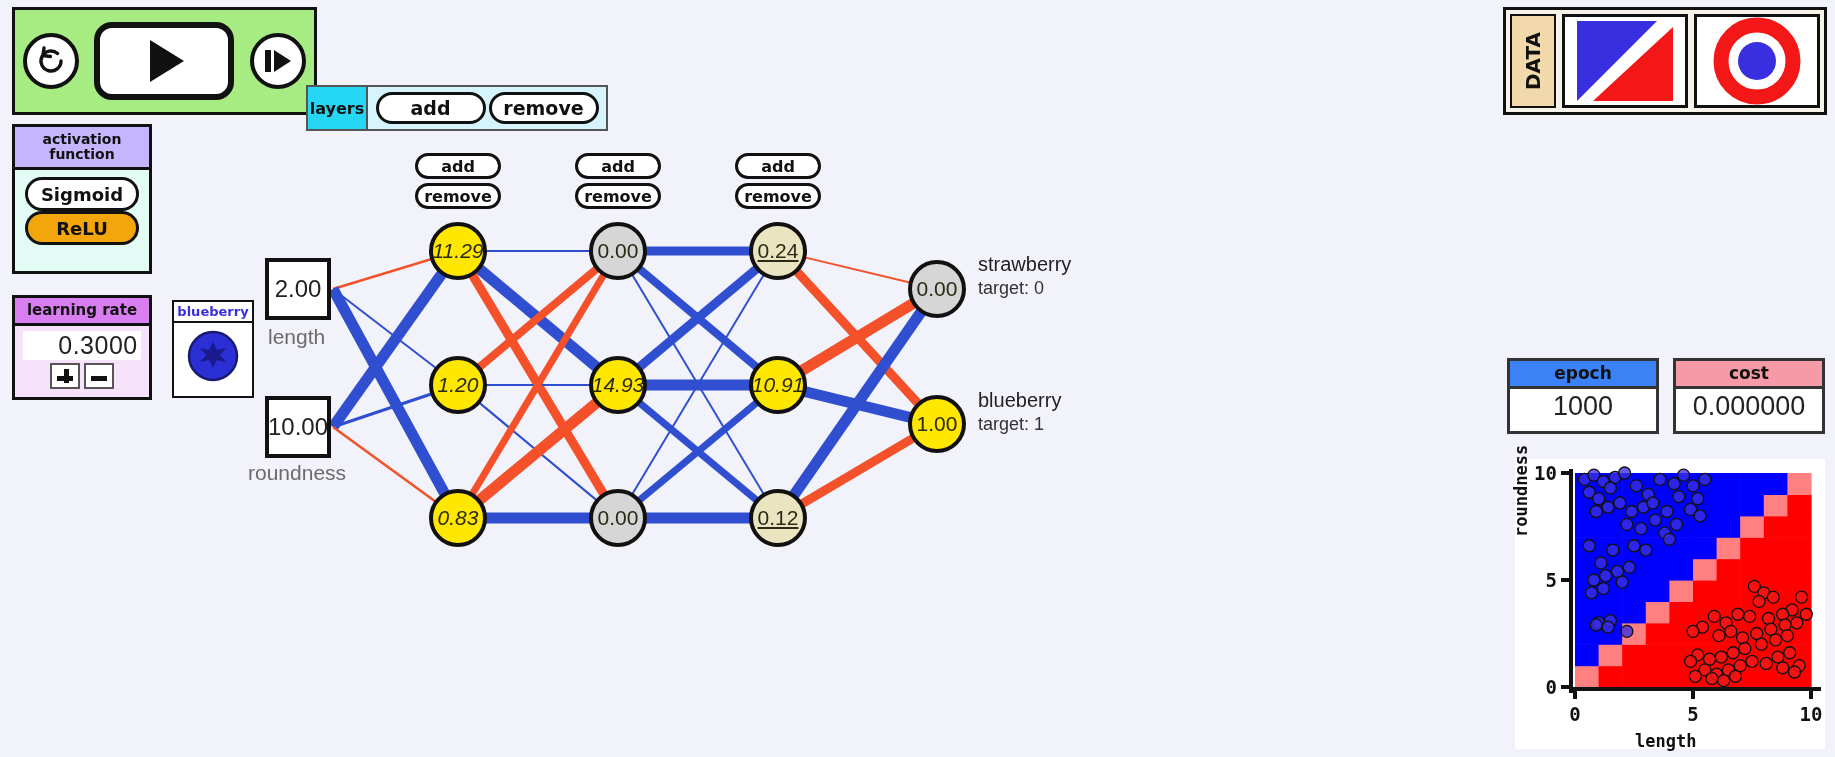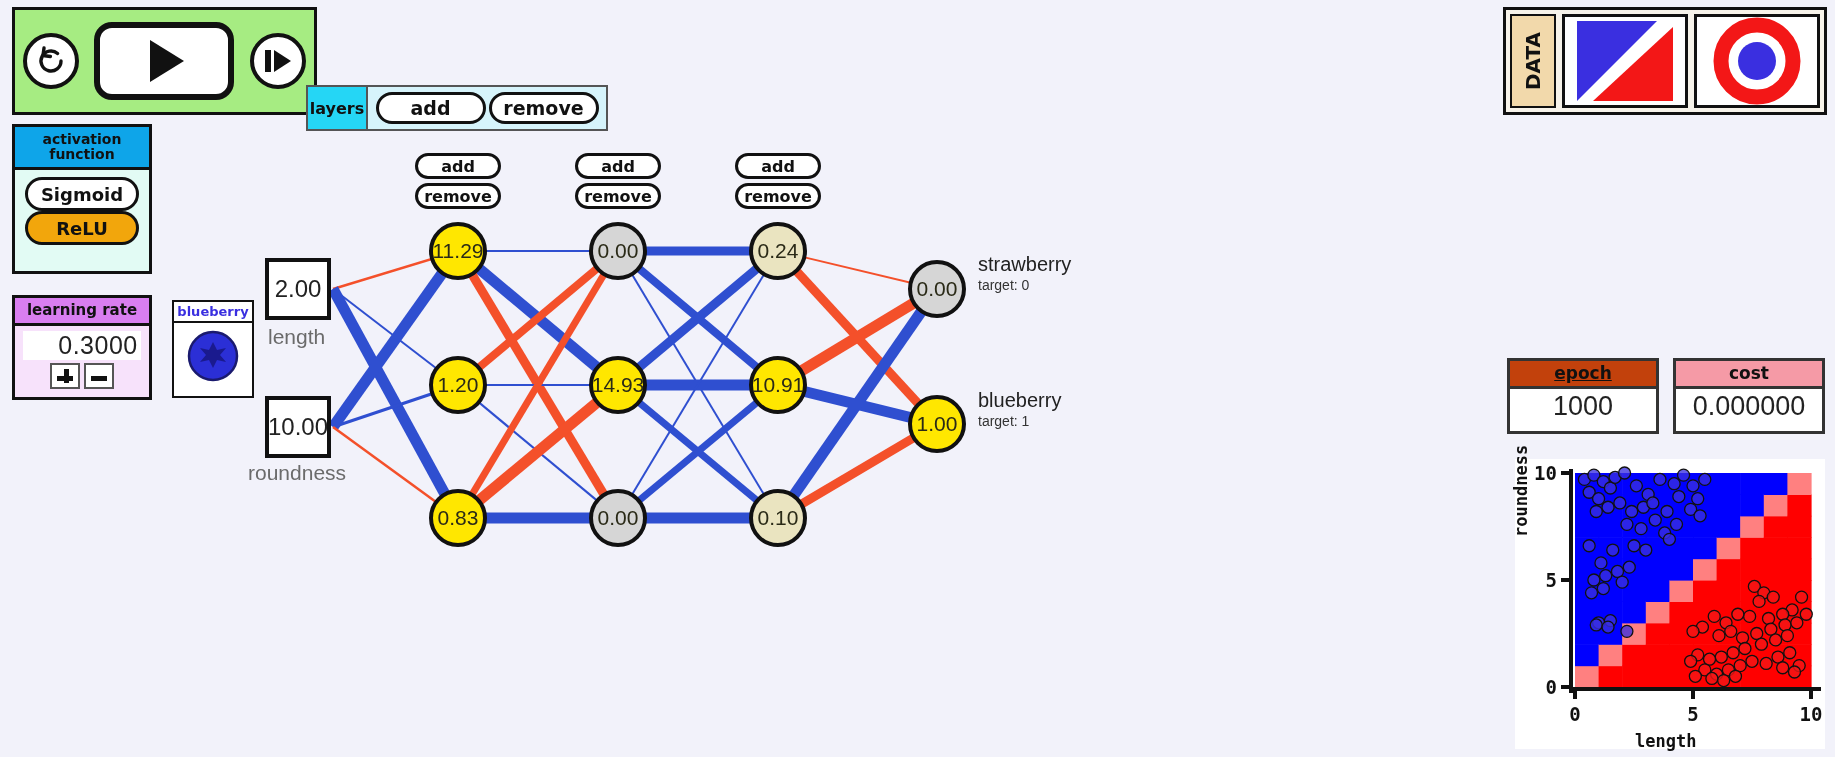--- a/index.html
+++ b/index.html
@@ -44,21 +44,21 @@
   }
   .tri-sm{
     width:0;height:0;border-left:17px solid #111;
     border-top:11px solid transparent;border-bottom:11px solid transparent;
   }
   .bar-sm{width:6px;height:22px;background:#111;margin-right:3px;}
 
   
   #activation{left:12px;top:124px;width:140px;height:150px;background:#e2fbf4;}
   #activation .hdr{
-    background:#0ea5e9;border-bottom:3px solid #111;
+    background:#c4b5fd;border-bottom:3px solid #111;
     font-family:"DejaVu Sans", sans-serif;font-weight:700;font-size:14px;
     text-align:center;line-height:1.05;padding:5px 0 6px;color:#111;
   }
   #activation .body{padding:7px 10px;display:flex;flex-direction:column;}
   .af-opt{height:34px;font-size:18px;}
   .af-opt.sel{background:#f2a60c;}
 
   
   #lrate{left:12px;top:295px;width:140px;height:105px;background:#f7e2fb;}
   #lrate .hdr{
@@ -97,23 +97,23 @@
   .n-btn{height:26px;width:86px;font-size:16px;}
 
   
   .node{
     width:58px;height:58px;border-radius:50%;
     border:4px solid #111;box-sizing:border-box;
     display:flex;align-items:center;justify-content:center;
     font-size:21px;color:#2a2a17;
     font-family:"Liberation Sans", sans-serif;
   }
-  .node.hot{background:#ffe700;}
+  .node.hot{background:#ffe700;font-style:italic;}
   .node.zero{background:#d6d6d6;}
-  .node.warm{background:#eae4c0;}
+  .node.warm{background:#eae4c0;text-decoration:underline;}
   .node.out{background:#d6d6d6;}
   .node.out.on{background:#ffe700;}
 
   
   .inbox{
     width:66px;height:62px;background:#fff;border:4px solid #111;
     box-sizing:border-box;display:flex;align-items:center;justify-content:center;
     font-size:24px;color:#222;
   }
   .inlabel{font-size:21px;color:#6b6b6b;}
@@ -122,21 +122,21 @@
   #sample{left:172px;top:300px;width:82px;height:98px;background:#fff;border:2px solid #111;box-sizing:border-box;}
   #sample .cap{
     border-bottom:2px solid #111;text-align:center;
     font-family:"DejaVu Sans", sans-serif;font-weight:700;
     font-size:13px;color:#3a2fe0;padding:2px 0;
   }
   #sample .berry{height:66px;display:flex;align-items:center;justify-content:center;}
 
   
   .outlabel{font-size:20px;color:#222;line-height:1.25;}
-  .outlabel .t{font-size:14px;color:#333;}
+  .outlabel .t{font-size:18px;color:#333;}
 
   
   #datapanel{
     right:8px;top:7px;width:324px;height:108px;
     background:#f7f3ea;border:3px solid #111;box-sizing:border-box;
     display:flex;align-items:stretch;padding:4px;gap:6px;
   }
   #data-tag{
     width:46px;background:#f2d9ab;border:2px solid #111;box-sizing:border-box;
     display:flex;align-items:center;justify-content:center;
@@ -152,21 +152,21 @@
 
   
   #stats{right:10px;top:358px;width:318px;height:76px;display:flex;gap:14px;}
   .stat{flex:1;border:3px solid #333;box-sizing:border-box;background:#fff;}
   .stat .hdr{
     border-bottom:3px solid #333;text-align:center;
     font-family:"DejaVu Sans", sans-serif;font-weight:700;font-size:17px;
     padding:2px 0 3px;color:#111;
   }
   .stat .val{text-align:center;font-size:27px;color:#222;padding:2px 0;}
-  #epoch-stat .hdr{background:#c2410c;text-decoration:underline;}
+  #epoch-stat .hdr{background:#3b82f6;}
   #cost-stat .hdr{background:#f59aa6;}
 
   
   #plot{right:10px;bottom:8px;width:310px;height:290px;background:#fff;}
   #ylab{
     position:absolute;left:-4px;top:78px;transform:rotate(-90deg);
     transform-origin:left top;
     font-family:"DejaVu Sans Mono", monospace;font-weight:700;font-size:17px;color:#111;
   }
   #xlab{
@@ -289,21 +289,21 @@
 <div class="abs node hot" style="left:429px;top:222px;">11.29</div>
 <div class="abs node hot" style="left:429px;top:356px;">1.20</div>
 <div class="abs node hot" style="left:429px;top:489px;">0.83</div>
 
 <div class="abs node zero" style="left:589px;top:222px;">0.00</div>
 <div class="abs node hot" style="left:589px;top:356px;">14.93</div>
 <div class="abs node zero" style="left:589px;top:489px;">0.00</div>
 
 <div class="abs node warm" style="left:749px;top:222px;">0.24</div>
 <div class="abs node hot" style="left:749px;top:356px;">10.91</div>
-<div class="abs node warm" style="left:749px;top:489px;">0.10</div>
+<div class="abs node warm" style="left:749px;top:489px;">0.12</div>
 
 <div class="abs node out" style="left:908px;top:260px;">0.00</div>
 <div class="abs node out on" style="left:908px;top:395px;">1.00</div>
 
 <div class="abs outlabel" style="left:978px;top:252px;">
   <div>strawberry</div>
   <div class="t">target: 0</div>
 </div>
 <div class="abs outlabel" style="left:978px;top:388px;">
   <div>blueberry</div>

